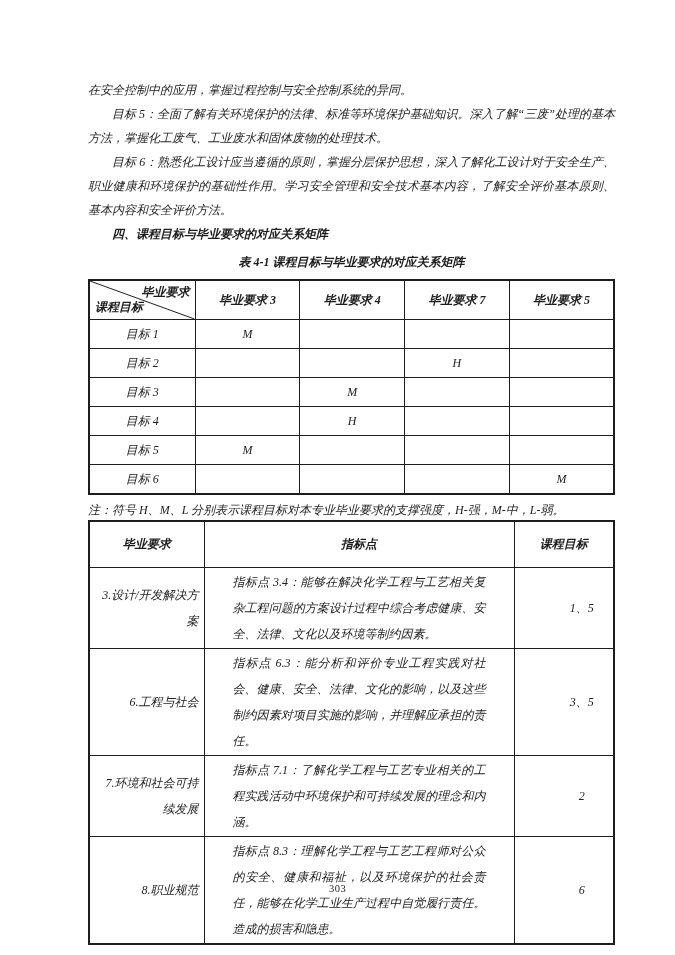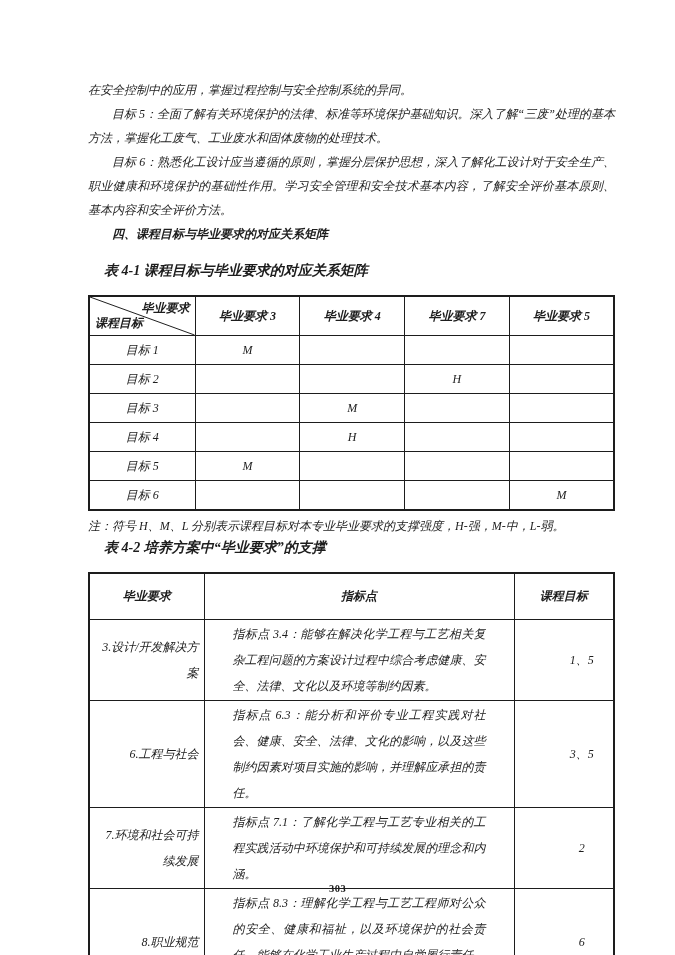--- a/index.html
+++ b/index.html
@@ -5,40 +5,40 @@
   html,body { margin:0; padding:0; background:#ffffff; }
   .page {
     position:relative; width:675px; height:955px; background:#ffffff;
     font-family:"Liberation Serif","DejaVu Serif",serif; color:#1d1d1d;
     margin:0 auto; overflow:hidden;
   }
   .content { position:absolute; left:88px; top:78px; width:527px;font-style:italic; }
   .body-text { margin:0; font-size:12px; line-height:24px; text-align:justify; }
   .indent { text-indent:2em; }
   .heading { font-weight:bold; }
-  .table-title { margin:16px; font-size:14px; line-height:15px; padding:1px 0; font-weight:bold; text-align:left; }
+  .table-title { margin:8px; font-size:12px; line-height:15px; padding:1px 0; font-weight:bold; text-align:center; }
   table { border-collapse:collapse; table-layout:fixed; width:527px; }
   .t1 { border:2px solid #1d1d1d; }
   .t1 td { border:1px solid #1d1d1d; text-align:center; vertical-align:middle; font-size:12px; padding:0; }
   .t1 .hdr { font-weight:bold; height:38px; }
   .t1 .drow td { height:28px; }
   .corner-cell { position:relative; height:38px; }
   .diag { position:absolute; left:0; top:0; width:100%; height:100%; display:block; }
   .corner-top { position:absolute; top:3px; right:5px; font-weight:bold; font-size:12px; }
   .corner-bottom { position:absolute; bottom:3px; left:5px; font-weight:bold; font-size:12px; }
   .note { margin:5px 0 0 0; font-size:12px; line-height:20px; }
   .t2 { border:2px solid #1d1d1d; }
   .t2 td { border:1px solid #1d1d1d; font-size:12px; vertical-align:middle; padding:0; }
   .t2 .hdr2 td { font-weight:bold; text-align:center; height:45px; }
   .t2 .req { text-align:right; padding:0 5px; line-height:26px; }
   .t2 .ind { text-align:justify; padding:1px 28px; line-height:26px; }
   .t2 .goals { text-align:center;padding-left:36px; }
   .t2 .r1 { height:79px; } .t2 .r2 { height:75px; } .t2 .r3 { height:70px; } .t2 .r4 { height:71px; }
   .footer { position:absolute; left:0; top:883px; width:100%; text-align:center;
-            font-size:10.5px; font-weight:700; letter-spacing:0.5px; }
+            font-size:10.5px; font-weight:400; letter-spacing:0.5px; }
 </style>
 </head>
 <body>
 
 <div class="page">
   <div class="content">
 
     <p class="body-text">在安全控制中的应用，掌握过程控制与安全控制系统的异同。</p>
     <p class="body-text indent">目标 5：全面了解有关环境保护的法律、标准等环境保护基础知识。深入了解“三废”处理的基本方法，掌握化工废气、工业废水和固体废物的处理技术。</p>
     <p class="body-text indent">目标 6：熟悉化工设计应当遵循的原则，掌握分层保护思想，深入了解化工设计对于安全生产、职业健康和环境保护的基础性作用。学习安全管理和安全技术基本内容，了解安全评价基本原则、基本内容和安全评价方法。</p>
@@ -108,21 +108,20 @@
         <td></td>
         <td></td>
         <td></td>
         <td>M</td>
       </tr>
     </tbody>
       </table>
 
     <p class="note">注：符号 H、M、L 分别表示课程目标对本专业毕业要求的支撑强度，H-强，M-中，L-弱。</p>
 
-    <p class="table-title" style="margin-top:3px;">表 4-2 培养方案中“毕业要求”的支撑</p>
 
     <table class="t2">
       <colgroup>
           <col style="width:115px">
           <col style="width:310px">
           <col>
         </colgroup>
       <tbody>
           <tr class="hdr2">
         <td>毕业要求</td>

